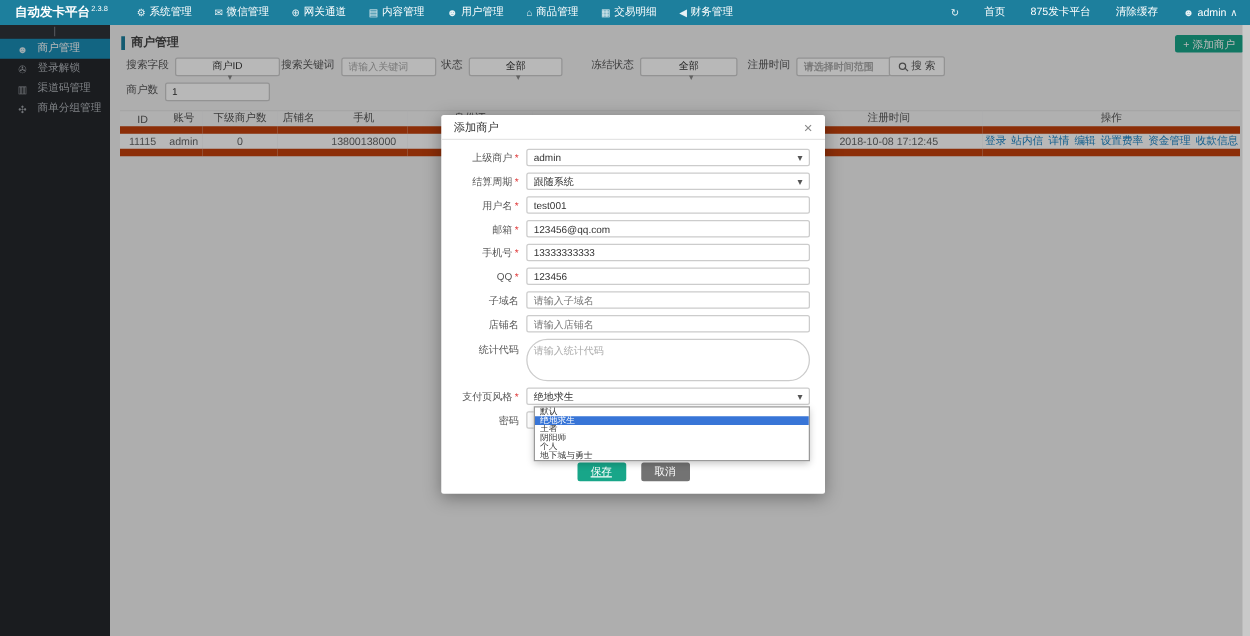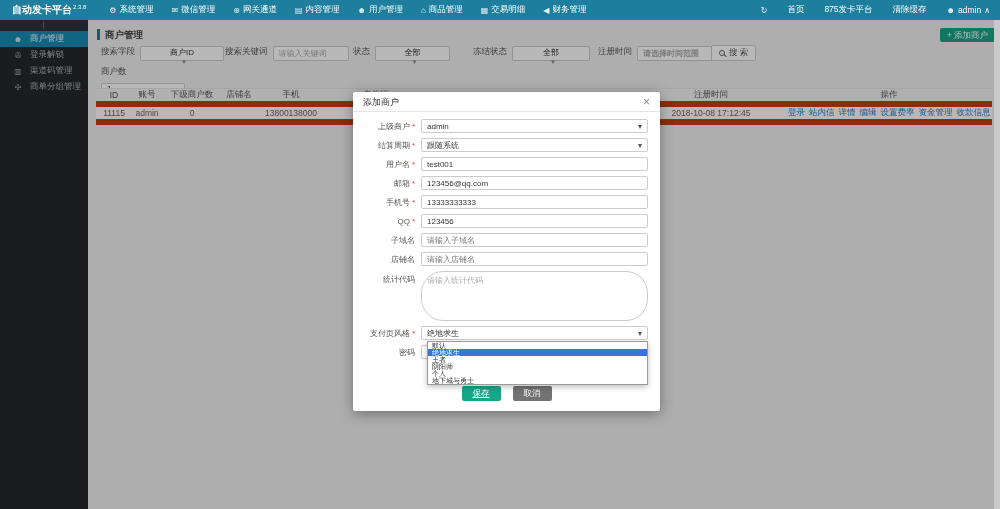--- a/index.html
+++ b/index.html
@@ -67,21 +67,21 @@
   .modal-close { font-size:12px; color:#888; cursor:pointer; line-height:1; }
   .modal-body { padding:7px 12px 0 12px; }
   .frow { display:flex; align-items:center; margin-bottom:5px; position:relative; }
   .frow.ta { align-items:flex-start; }
   .mlabel { width:56px; flex:none; text-align:right; padding-right:6px; font-size:8px; color:#555; white-space:nowrap; }
   .star { color:#e03b3b; margin-left:2px; }
   .mctl { flex:1; height:14px; border:1px solid #ccc; border-radius:2px; font-size:8px; color:#333;
           padding:0 5px; background:#fff; }
   .msel { display:flex; align-items:center; justify-content:space-between; cursor:pointer; }
   .msel .caret { font-size:8px; color:#555; }
-  textarea.mctl { height:50px; padding:3px 5px; resize:none; font-family:inherit;border-radius:22px; }
+  textarea.mctl { height:34px; padding:3px 5px; resize:none; font-family:inherit;border-radius:22px; }
   input.mctl { outline:none; }
   .options { position:absolute; left:62px; right:0; top:calc(100% + 1px); background:#fff;
              border:1px solid #9a9a9a; box-shadow:0 2px 6px rgba(0,0,0,.25); z-index:80; }
   .opt { height:7px; line-height:7px; font-size:7px; padding:0 4px; color:#333; cursor:pointer;
          white-space:nowrap; overflow:hidden; }
   .opt.sel { background:#3875d7; color:#fff; }
   .modal-foot { display:flex; justify-content:center; gap:12px; margin-top:27px; padding-bottom:10px; }
   .btn { height:15px; line-height:15px; padding:0 11px; border-radius:2px; color:#fff; font-size:8.5px; cursor:pointer; }
   .btn-save { background:#18a689;text-decoration:underline; }
   .btn-cancel { background:#737373; }
@@ -200,21 +200,21 @@
   </div>
   <div class="fgroup" style="left:510px; top:26px;">
     <span class="flabel">注册时间</span>
     <input class="fctl" style="width: 76px; font-weight: bold;" placeholder="请选择时间范围">
   </div>
   <div class="search-btn" style="left:623px; top:25px;">
     <span class="mag"></span>
     <span>搜 索</span>
   </div>
 
-  <div class="fgroup" style="left:13px; top:46px;flex-direction:column;">
+  <div class="fgroup" style="left:13px; top:46px;">
     <span class="flabel">商户数</span>
     <input class="fctl" style="width: 84px;" value="1">
   </div>
 
   <table class="grid">
     <colgroup>
       <col style="width:36px">
         <col style="width:30px">
         <col style="width:60px">
         <col style="width:34px">

